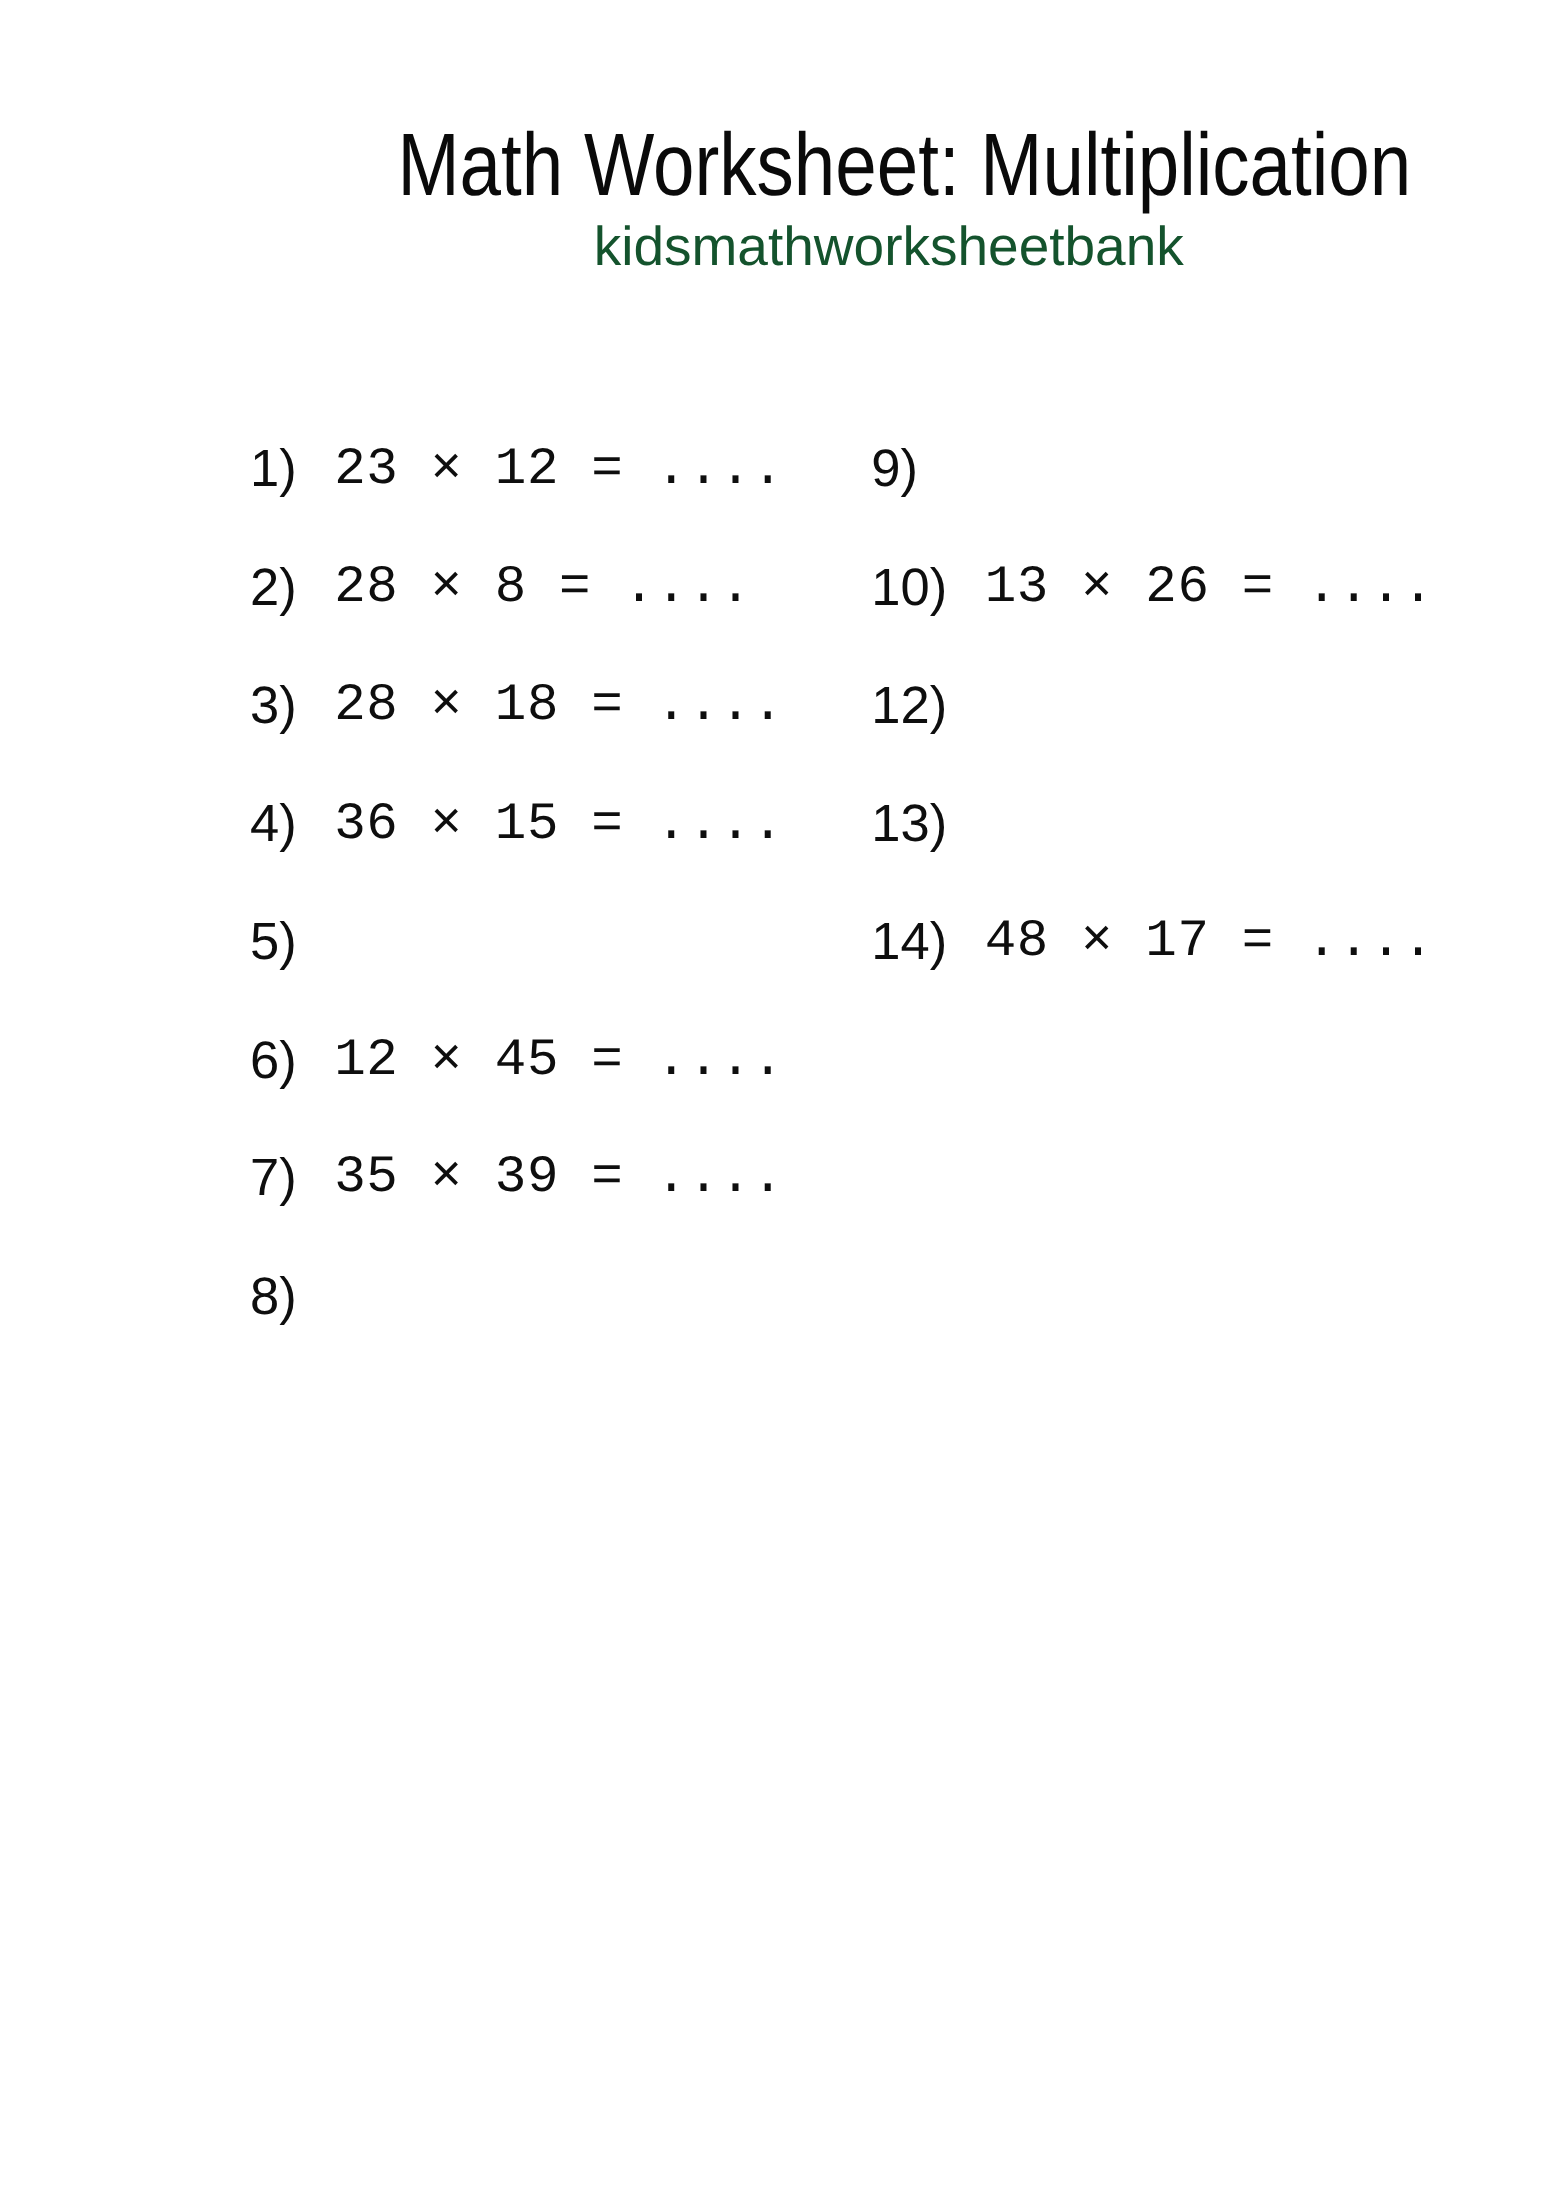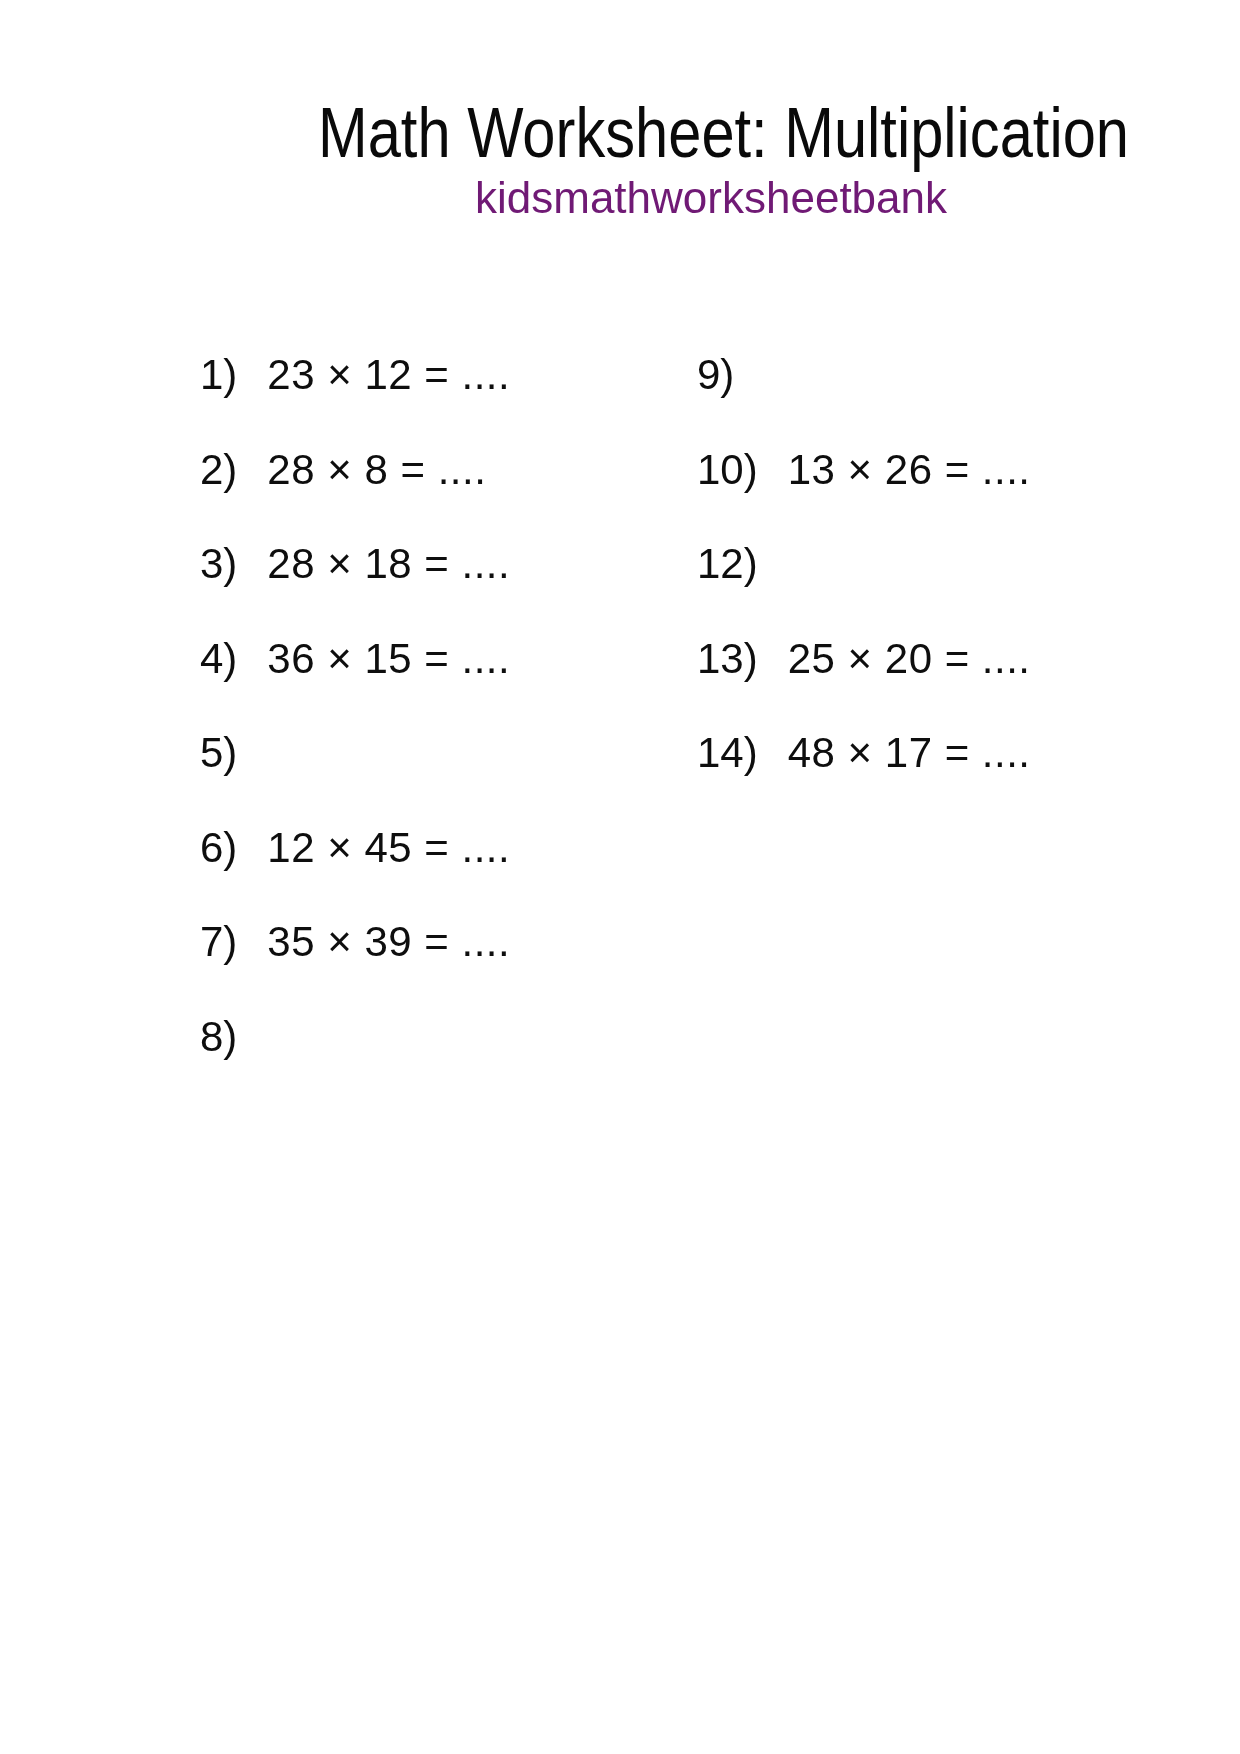--- a/index.html
+++ b/index.html
@@ -28,41 +28,41 @@
     transform: scaleX(0.84);
     transform-origin: left top;
   }
   .subtitle {
     position: absolute;
     left: 475px;
     top: 176px;
     font-size: 44px;
     line-height: 1;
     font-weight: 400;
-    color: #701a75;
+    color: #14532d;
     white-space: nowrap;
   }
   .col {
     position: absolute;
     top: 354px;
     font-size: 42px;
     color: #0e0e0e;
   }
   .col-left  { left: 200px; }
   .col-right { left: 697px; }
   .problem-row {
     display: flex;
     align-items: flex-start;
     gap: 30px;
     height: 94.5px;
     line-height: 1;
     white-space: nowrap;
   }
   .problem-number { display: inline-block; }
-  .problem-expression { display: inline-block; letter-spacing: 0.5px; }
+  .problem-expression { display: inline-block; letter-spacing: 0.5px; font-family: Liberation Mono, monospace; }
 </style>
 </head>
 <body>
 
 <div class="page">
 
   <div class="title">Math Worksheet: Multiplication</div>
   <div class="subtitle">kidsmathworksheetbank</div>
 
   <div class="col col-left">
@@ -104,21 +104,20 @@
     </div>
     <div class="problem-row">
       <span class="problem-number">10)</span>
       <span class="problem-expression">13 × 26 = ....</span>
     </div>
     <div class="problem-row">
       <span class="problem-number">12)</span>
     </div>
     <div class="problem-row">
       <span class="problem-number">13)</span>
-      <span class="problem-expression">25 × 20 = ....</span>
     </div>
     <div class="problem-row">
       <span class="problem-number">14)</span>
       <span class="problem-expression">48 × 17 = ....</span>
     </div>
   </div>
 
 </div>
 
 </body></html>

